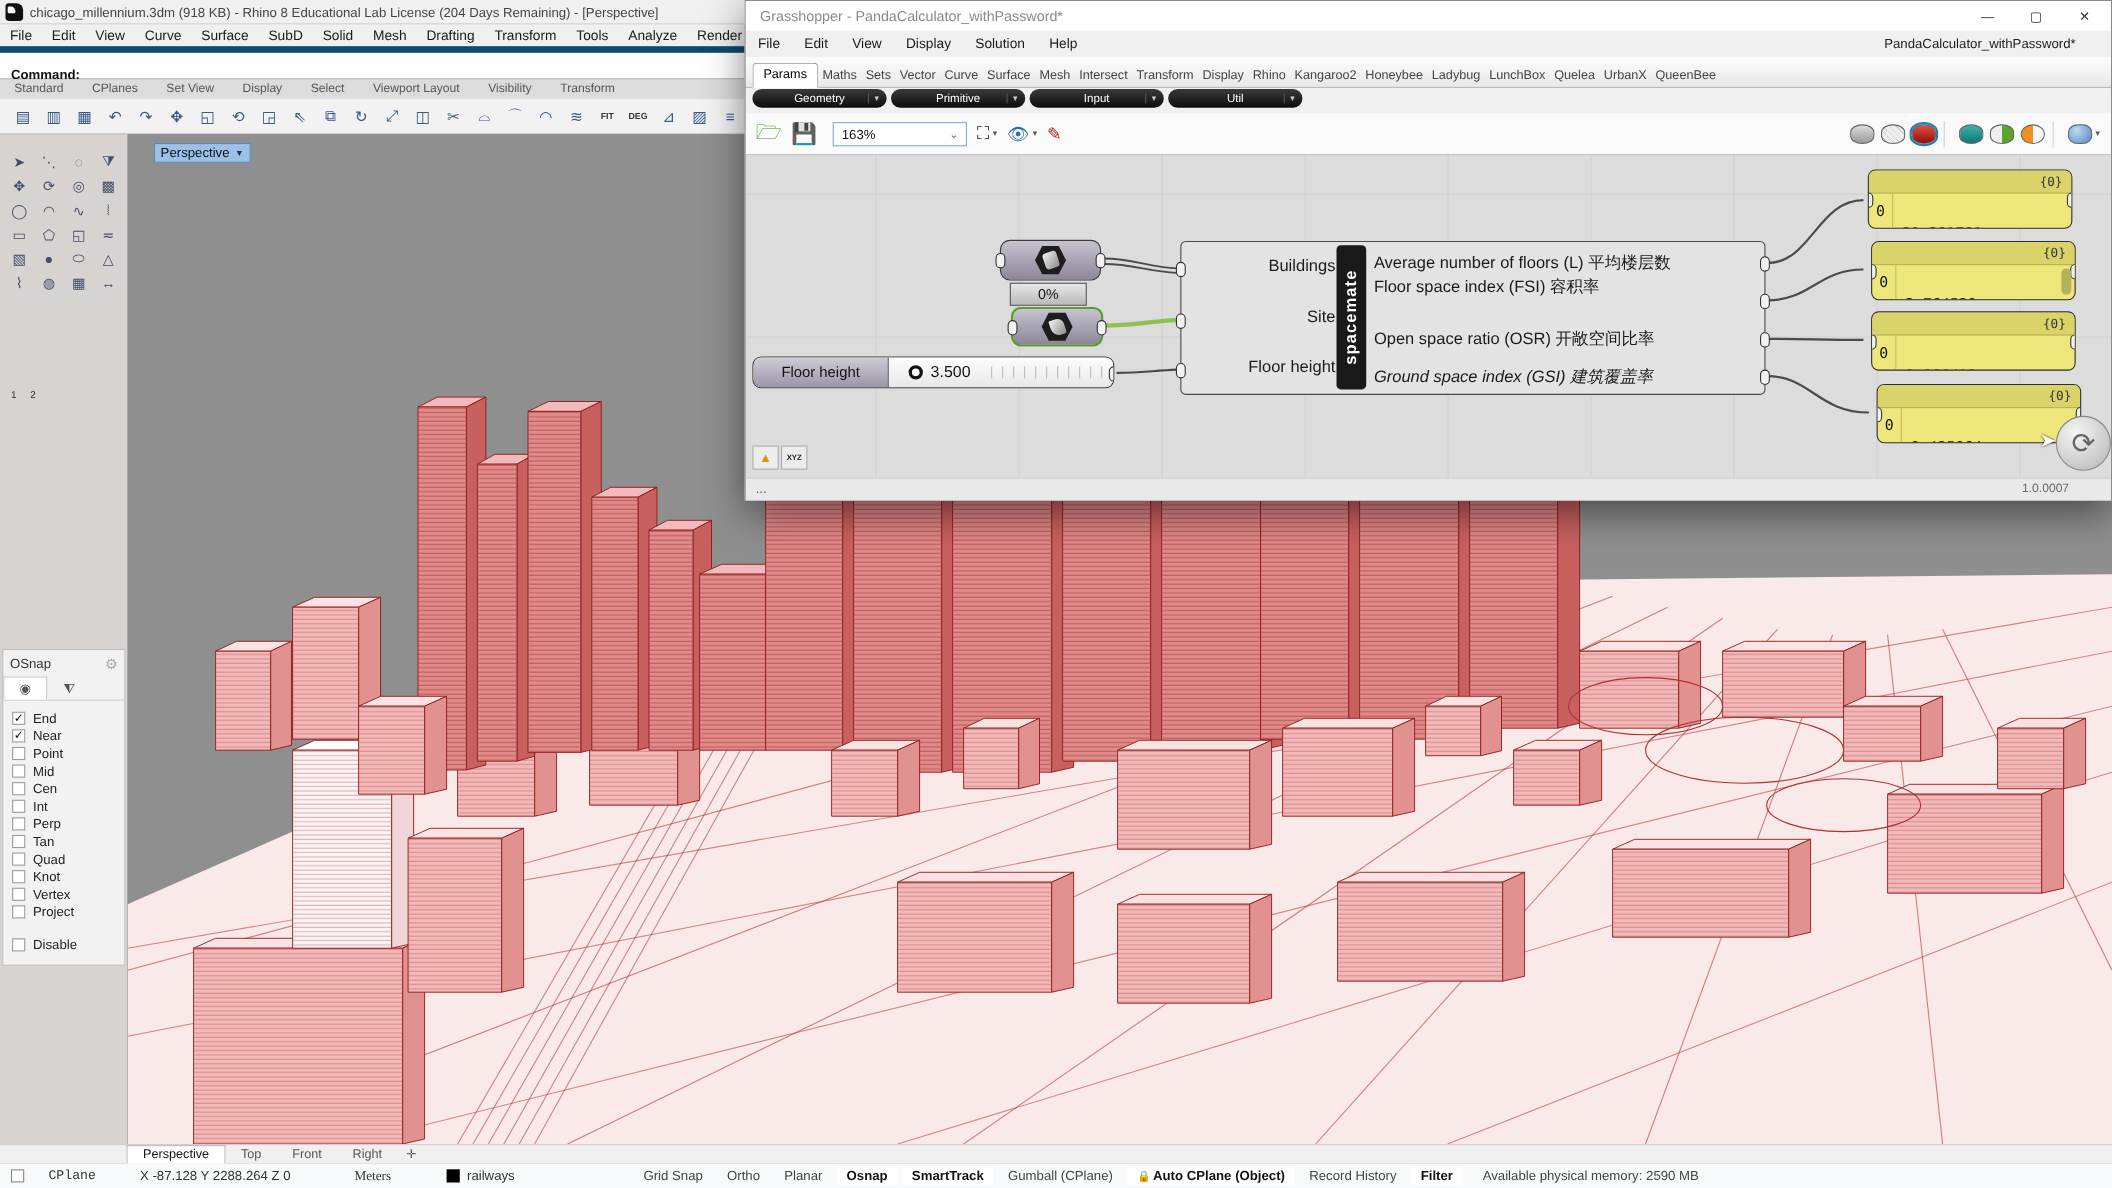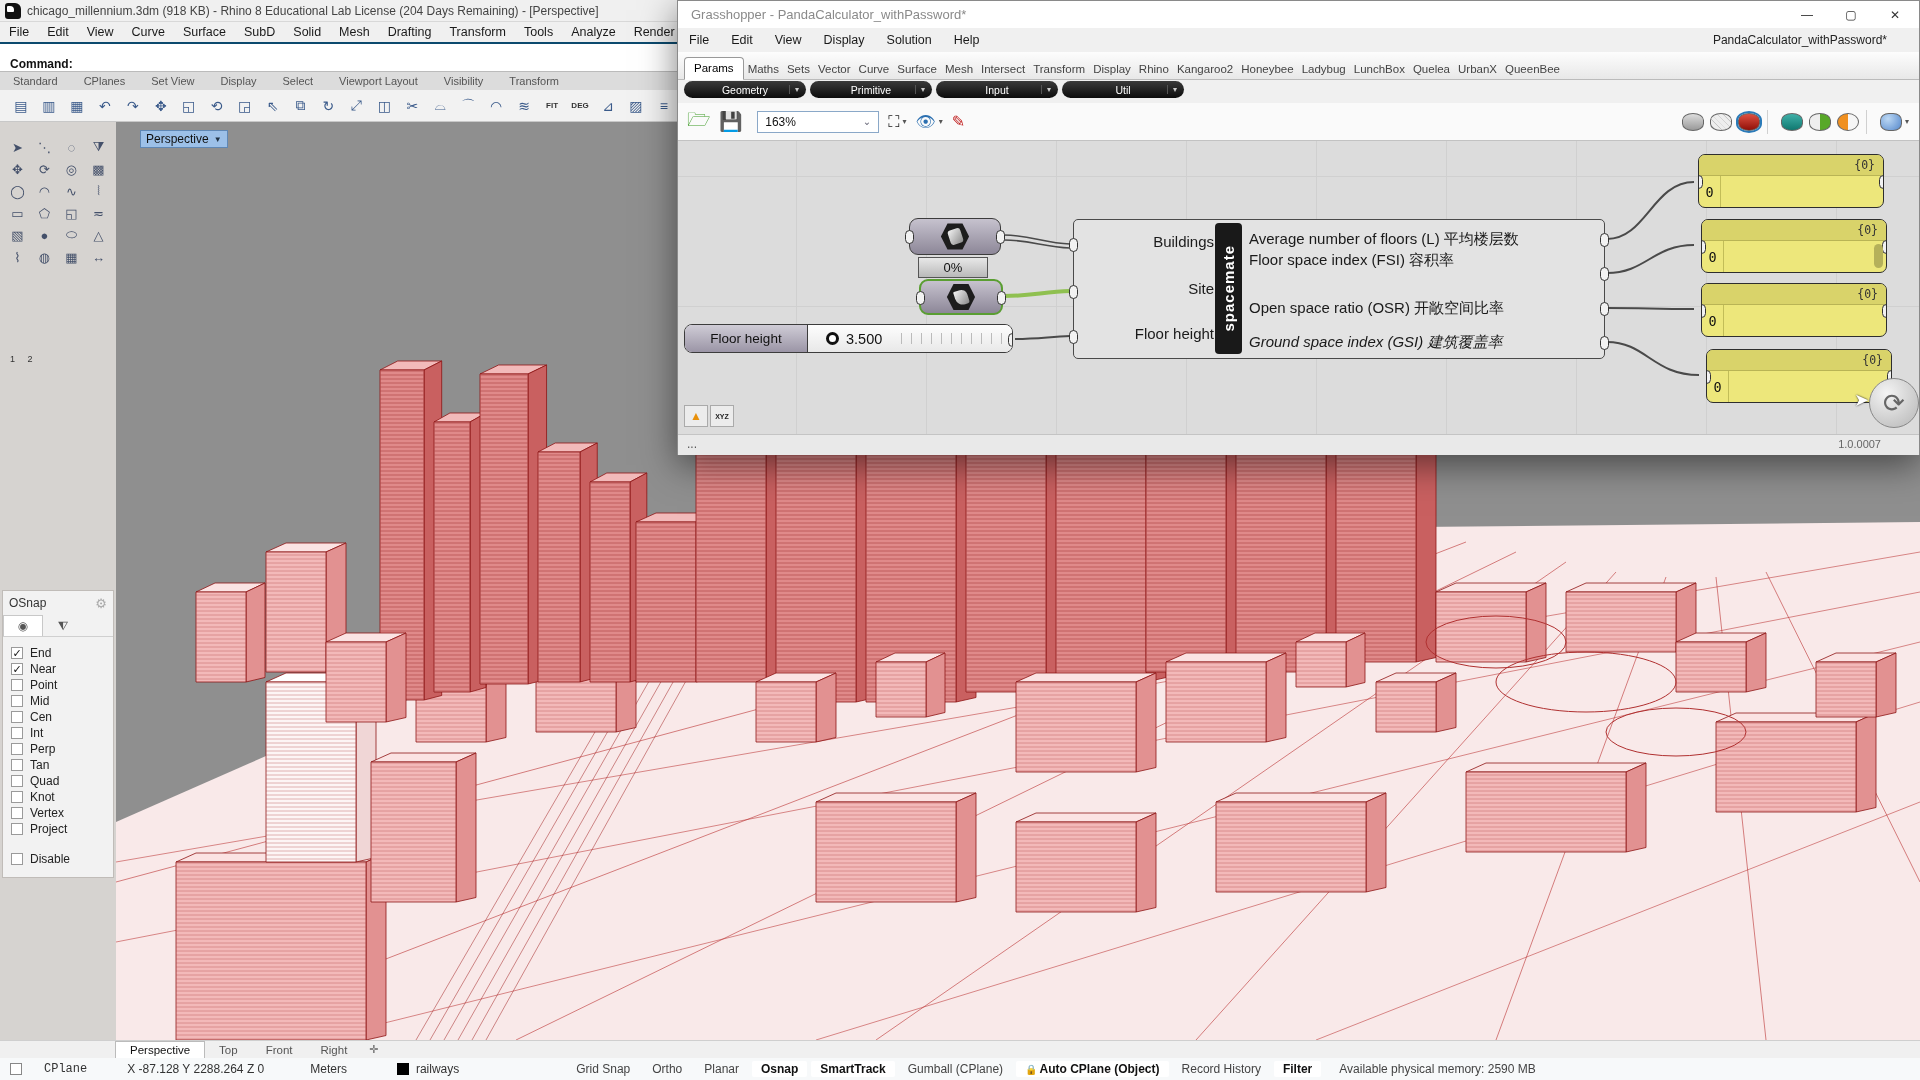--- a/index.html
+++ b/index.html
@@ -6,21 +6,21 @@
   html,body { width:1920px; height:1080px; overflow:hidden; font-family:"Liberation Sans",sans-serif; background:#8f8f8f; }
   .abs { position:absolute; }
 
   
   #rhino-titlebar { left:0; top:0; width:1920px; height:22px; background:#f0f0f0; border-bottom:1px solid #d8d8d8; display:flex; align-items:center; }
   #rhino-title { font-size:12px; color:#444; margin-left:6px; white-space:nowrap; }
   #rhino-logo { width:16px; height:16px; margin-left:5px; background:#111; border-radius:3px 6px 3px 3px; position:relative; }
   #rhino-logo:after{ content:""; position:absolute; left:2px; top:3px; width:7px; height:6px; background:#fff; border-radius:1px 4px 1px 1px;}
   #rhino-menubar { left:0; top:22px; width:677px; height:20px; background:#f0f0f0; display:flex; align-items:center; overflow:hidden; }
   .rmenu { font-size:12.5px; color:#1a1a1a; padding:0 9px; white-space:nowrap; cursor:default; }
-  #rhino-command { left:0; top:42px; width:677px; height:30px; background:#fff; border-top:2px solid #0c4a6e; border-bottom:1px solid #bbb; }
+  #rhino-command { left:0; top:42px; width:677px; height:30px; background:#fff; border-top:6px solid #0c4a6e; border-bottom:1px solid #bbb; }
   #command-label { font-size:12px; font-weight:bold; color:#111; position:absolute; left:10px; top:13px; }
   #rhino-tabstrip { left:0; top:72px; width:677px; height:18px; background:#dcdcdc; display:flex; align-items:center; }
   .rtab { font-size:11px; color:#555; padding:0 13px; white-space:nowrap; }
   #rhino-icons { left:0; top:90px; width:677px; height:32px; background:#f2f2f2; border-bottom:1px solid #c8c8c8; display:flex; align-items:center; padding-left:8px; gap:2px; overflow:hidden; }
   .ricon { width:26px; height:24px; display:flex; align-items:center; justify-content:center; font-size:14px; color:#3a5a8a; }
   .ricon.txt { font-size:8px; font-weight:bold; color:#333; }
 
   
   #left-dock { left:0; top:122px; width:116px; height:918px; background:#d6d3d0; }
   #sidebar-icons { position:absolute; left:4px; top:14px; width:108px; display:flex; flex-wrap:wrap; }
@@ -47,21 +47,21 @@
 
   
   #vp-tabrow { left:0; top:1040px; width:1920px; height:18px; background:#f0f0f0; border-top:1px solid #cfcfcf; display:flex; align-items:center; padding-left:115px; }
   .vptab { font-size:11.5px; color:#555; padding:0 14px; height:17px; display:flex; align-items:center; }
   .vptab.active { background:#fff; border:1px solid #bbb; border-bottom:none; color:#111; }
   #vp-plus { font-size:11px; color:#666; padding:0 8px; }
   #status-bar { left:0; top:1058px; width:1920px; height:22px; background:#f7f9fa; display:flex; align-items:center; font-size:12px; color:#333; }
   #cplane-sq { width:12px; height:12px; border:1px solid #888; background:#fff; margin-left:10px; }
   #sb-cplane { margin-left:22px;font-family:Liberation Mono, monospace; }
   #sb-coords { margin-left:40px; }
-  #sb-units { margin-left:46px; }
+  #sb-units { margin-left:58px;font-family:Liberation Serif, serif; }
   #layer-chip { display:flex; align-items:center; margin-left:50px; gap:7px; }
   #layer-sq { width:12px; height:12px; background:#000; }
   #status-toggles { display:flex; align-items:center; margin-left:108px; }
   .stoggle { margin-right:4px; padding:1px 9px; color:#444; white-space:nowrap; }
   .stoggle.on { font-weight:bold; color:#111; background:#fff; border-radius:2px; }
   .lock { font-size:10px; color:#888; margin-right:2px; }
   #sb-memory { margin-left:14px; color:#444; white-space:nowrap; }
 
   
   #gh-window { left:677px; top:0; width:1243px; height:455px; background:#f0f0f0; border:1px solid #8a8a8a; box-shadow:0 10px 34px rgba(0,0,0,.5); }

